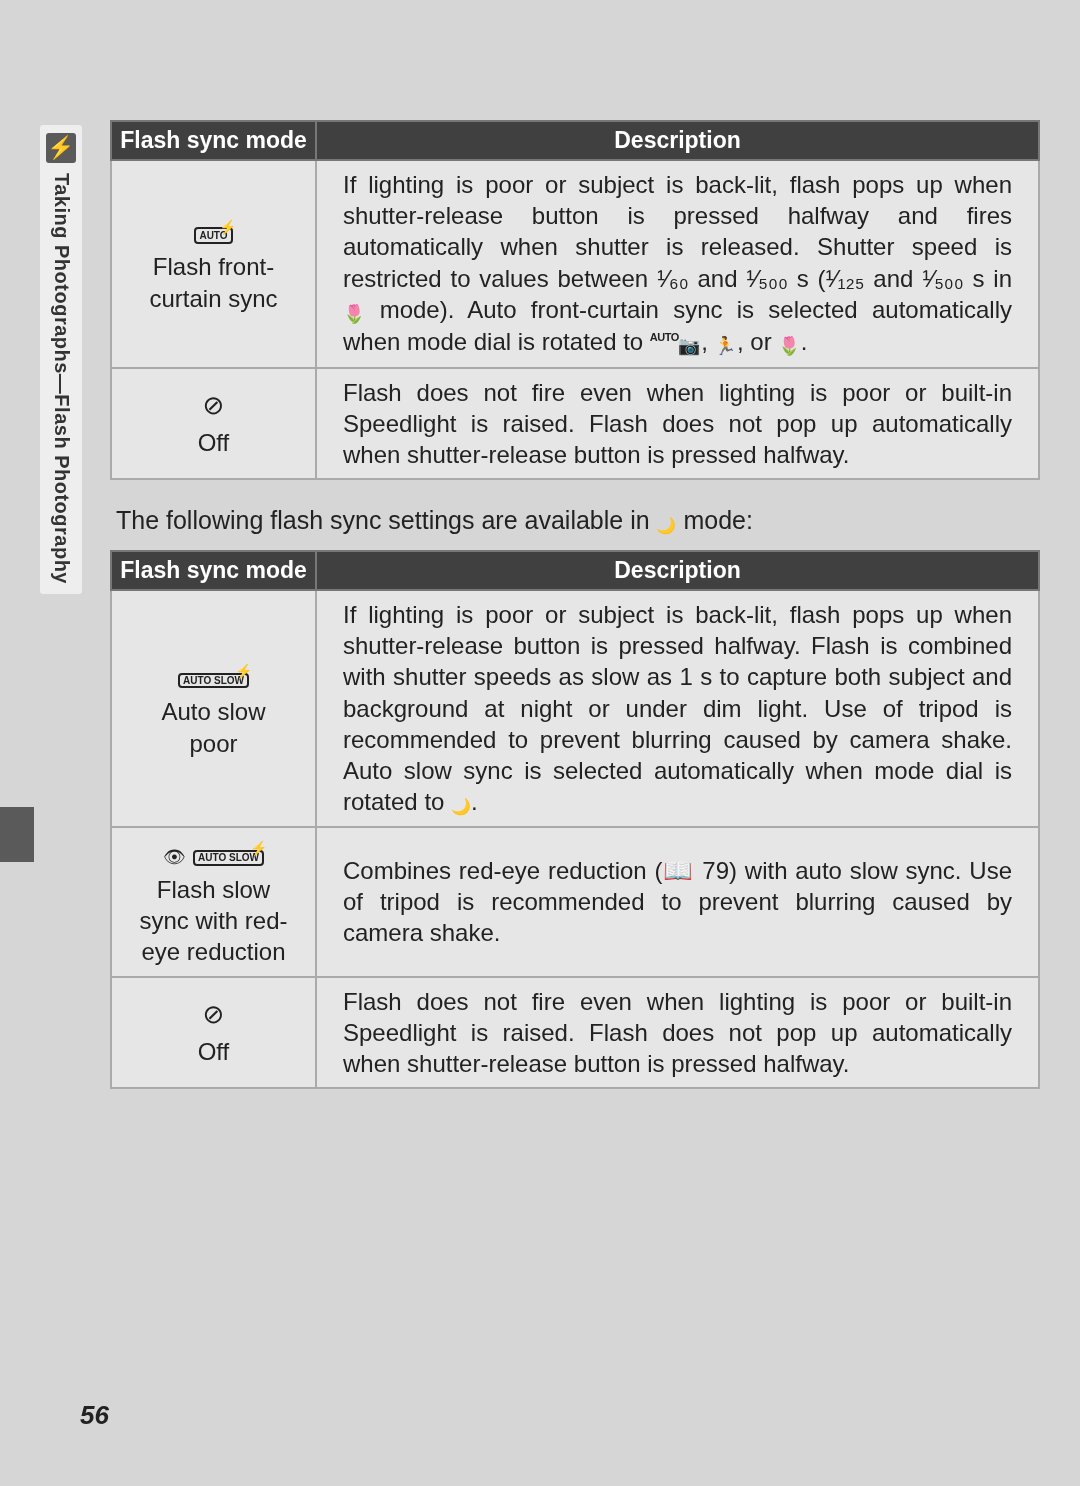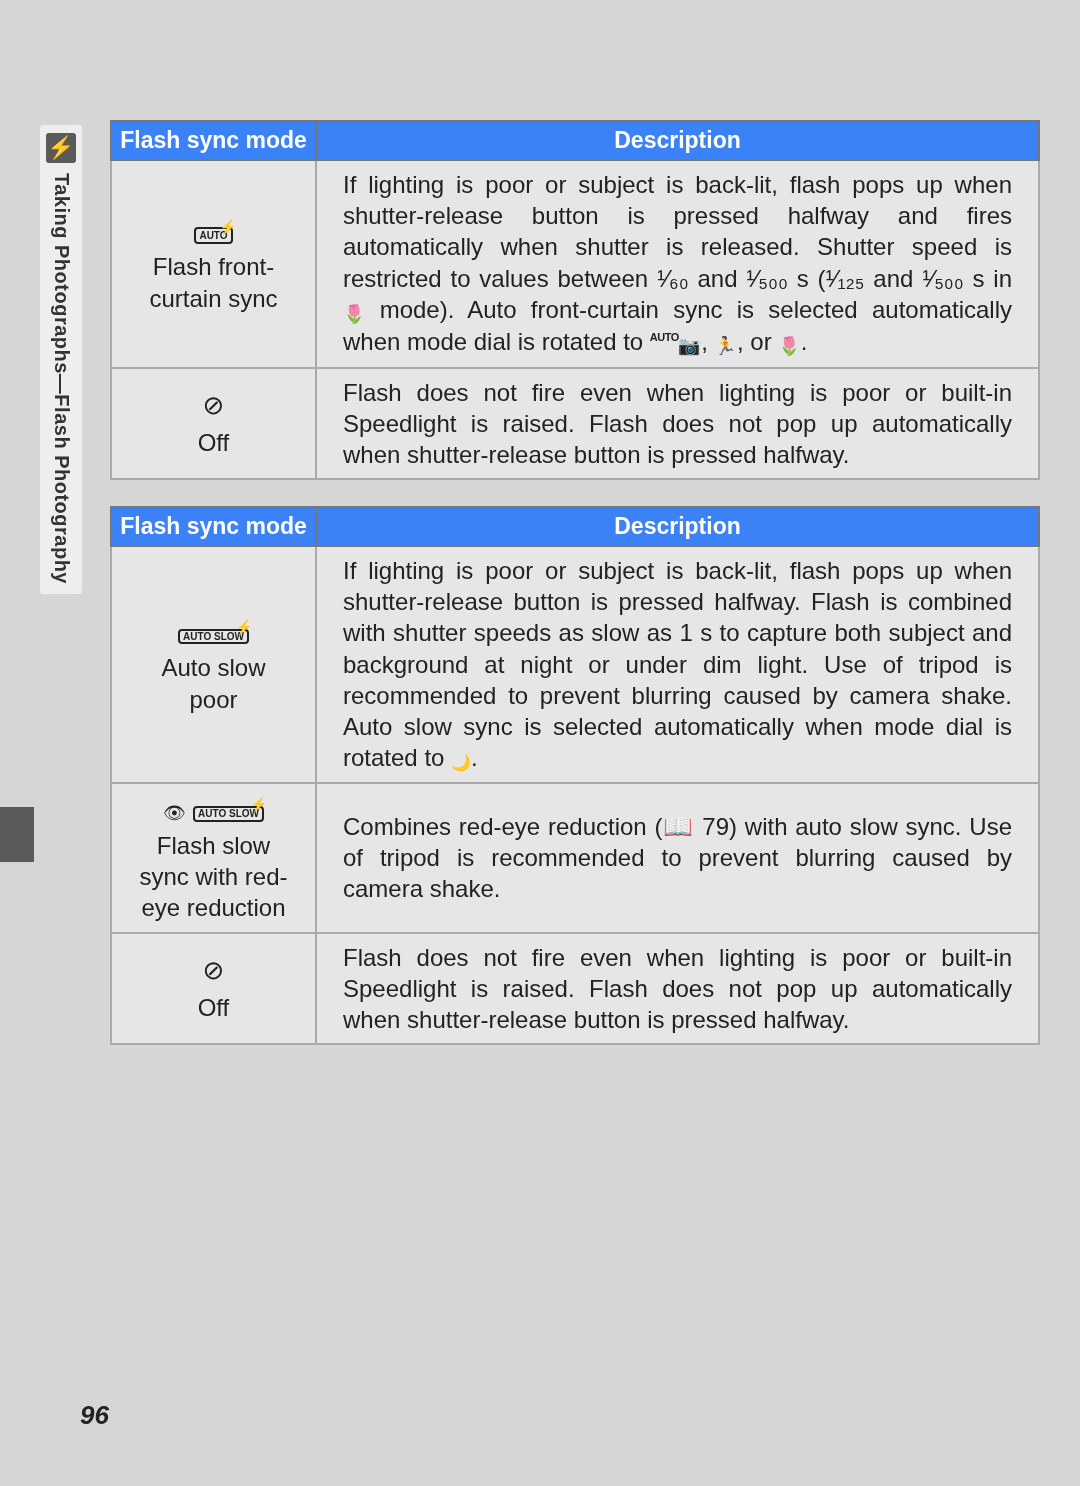--- a/index.html
+++ b/index.html
@@ -20,21 +20,21 @@
   .edge-mark {
     position: absolute; left: 0; top: 807px; width: 34px; height: 55px; background: #5a5a5a;
   }
   .content { margin-left: 30px; }
   .intro { font-size: 25px; margin: 0 0 14px 6px; }
   table {
     border-collapse: collapse; width: 100%; margin-bottom: 26px; table-layout: fixed;
   }
   col.mode { width: 205px; }
   th {
-    background: #3b82f6; color: #fff; font-weight: 600; font-size: 23px;
+    background: #404040; color: #fff; font-weight: 600; font-size: 23px;
     border: 2px solid #777; padding: 5px 8px; text-align: center;
   }
   td {
     border: 2px solid #aaa; background: #e6e6e6; font-size: 24px; padding: 8px 26px;
     vertical-align: middle; line-height: 1.3;
   }
   td.mode { text-align: center; font-size: 24px; }
   td.desc { text-align: justify; }
   .mode-icon { display: block; font-size: 26px; margin-bottom: 4px; }
   .mode-icon .boxed {
@@ -91,20 +91,23 @@
       <tr>
         <td class="mode">
           <span class="mode-icon off">⊘</span>
           <span>Off</span>
         </td>
         <td class="desc">Flash does not fire even when lighting is poor or built-in Speedlight is raised.  Flash does not pop up automatically when shutter-release button is pressed halfway.</td>
       </tr>
     </tbody>
       </table>
 
+    <p class="intro">
+      <span>The following flash sync settings are available in </span><span class="inline-icon night"></span><span> mode:</span>
+    </p>
 
     <table>
       <colgroup>
           <col class="mode">
           <col>
         </colgroup>
       <tbody>
           <tr>
         <th>Flash sync mode</th>
         <th>Description</th>
@@ -129,14 +132,14 @@
         <td class="mode">
           <span class="mode-icon off">⊘</span>
           <span>Off</span>
         </td>
         <td class="desc">Flash does not fire even when lighting is poor or built-in Speedlight is raised.  Flash does not pop up automatically when shutter-release button is pressed halfway.</td>
       </tr>
     </tbody>
       </table>
   </div>
 
-  <div class="page-num">96</div>
+  <div class="page-num">56</div>
 </div>
 
 </body></html>

